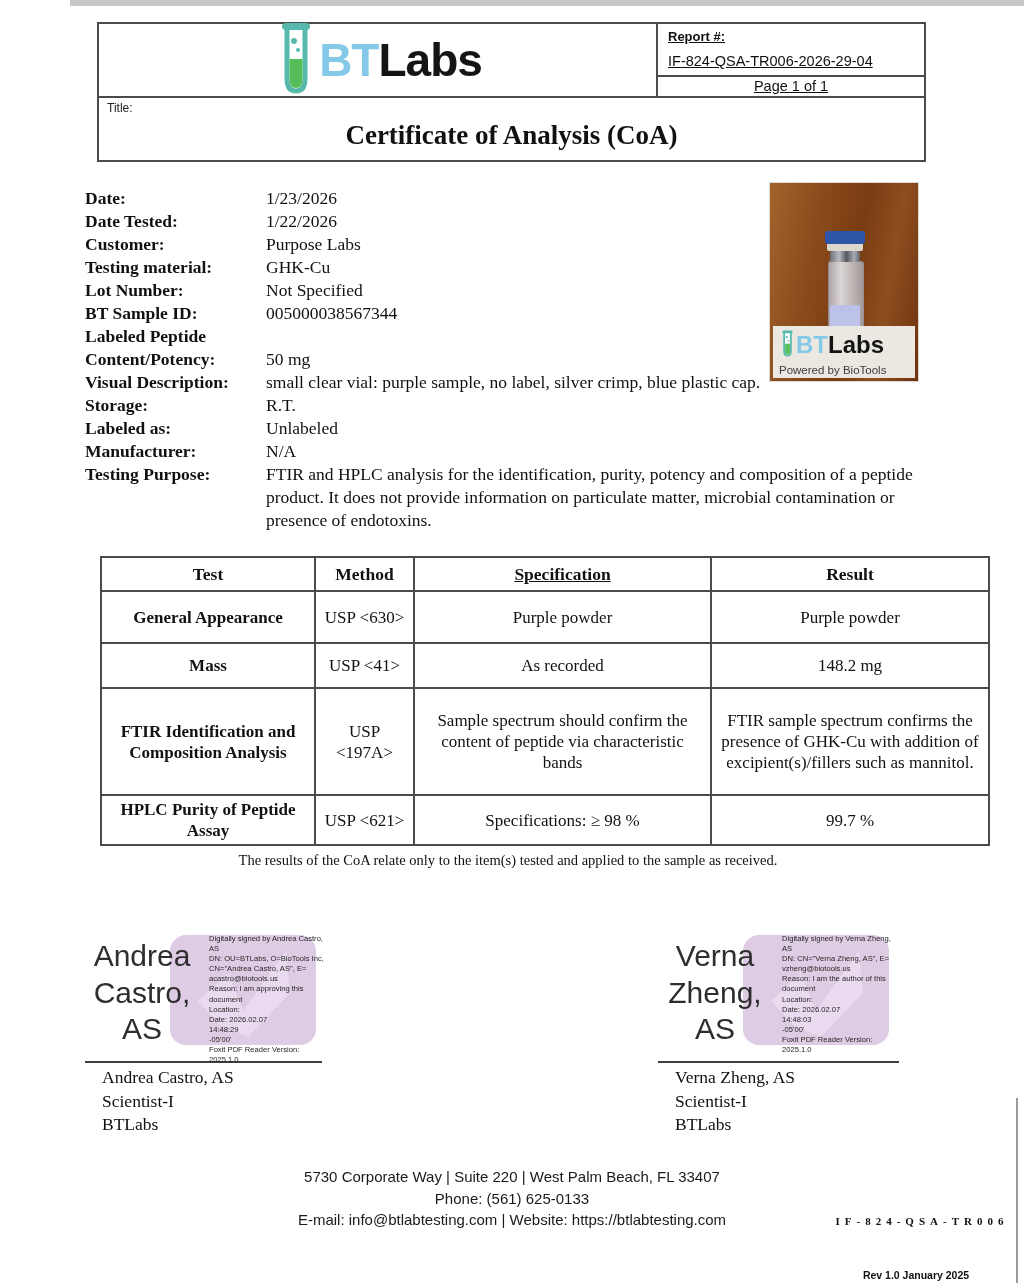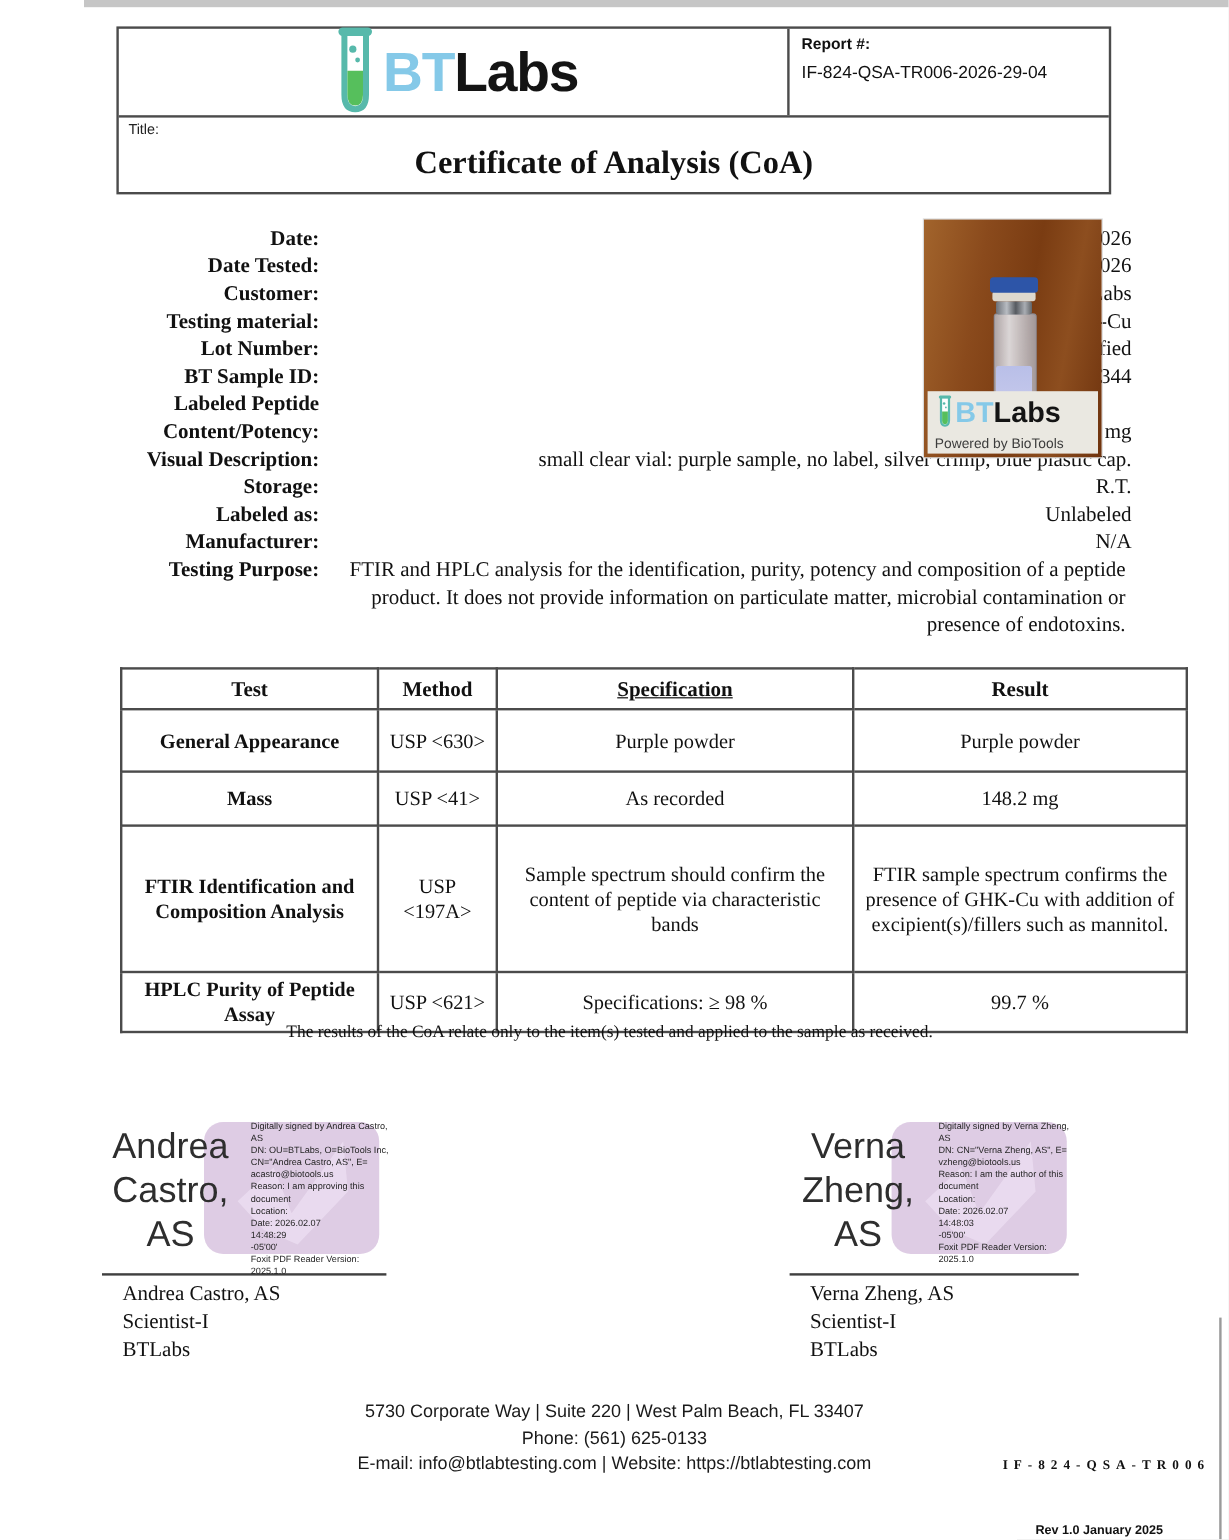--- a/index.html
+++ b/index.html
@@ -13,31 +13,31 @@
   .scan-right { position:absolute; right:6px; top:1098px; width:2px; height:185px; background:#9a9a9a; }
 
   
   .header-box { position:absolute; left:97px; top:22px; width:825px; border:2px solid #4b4b4b; }
   .header-top { display:flex; border-bottom:2px solid #4b4b4b; height:72px; }
   .logo-cell { flex:1; display:flex; align-items:center; justify-content:center; }
   .logo { display:flex; align-items:center; }
   .logo-text { font-family:"Liberation Sans", sans-serif; font-weight:bold; font-size:46px; letter-spacing:-1px; line-height:1; }
   .logo-bt { color:#85c9e8; }
   .logo-labs { color:#141414; }
-  .report-cell { width:266px; border-left:2px solid #4b4b4b; display:flex; flex-direction:column; font-family:"Liberation Sans", sans-serif; }
+  .report-cell { width:266px; border-left:2px solid #4b4b4b; display:flex; flex-direction:column; font-family:"Liberation Sans", sans-serif;text-decoration:underline; }
   .report-info { flex:1; padding:5px 10px 0 10px; }
   .report-label { font-weight:bold; font-size:13px; }
   .report-number { font-size:14.5px; margin-top:9px; letter-spacing:0; }
   .page-row { border-top:2px solid #4b4b4b; text-align:center; font-size:14.5px; padding:1px 0 2px 0; }
   .title-row { position:relative; height:62px; }
   .title-label { position:absolute; left:8px; top:3px; font-family:"Liberation Sans", sans-serif; font-size:12px; color:#222; }
   .doc-title { text-align:center; padding-top:22px; font-size:27px; font-weight:bold; }
 
   
-  .info-block { position:absolute; left:85px; top:187px; width:858px; font-size:17.5px;text-align:right; }
+  .info-block { position:absolute; left:85px; top:187px; width:858px; font-size:17.5px; }
   .info-row { display:flex; line-height:23px; }
   .info-label { width:181px; font-weight:bold; flex-shrink:0; }
   .info-value { flex:1; }
   .row-lpcp .info-value { align-self:flex-end; }
 
   
   .photo { position:absolute; left:770px; top:183px; width:148px; height:198px;
     background:linear-gradient(100deg,#a2642c 0%, #8a4a1c 30%, #7a3c12 55%, #8d4e1f 75%, #6e330e 100%);
     box-shadow:0 0 0 1px #d9d9d9; }
   .vial { position:absolute; left:58px; top:48px; width:34px; height:108px; }
@@ -57,21 +57,21 @@
   .photo-caption { font-family:"Liberation Sans", sans-serif; font-size:11.5px; color:#3c3c3c; margin-top:2px; }
 
   
   .results-table { position:absolute; left:100px; top:556px; width:816px; border-collapse:collapse; table-layout:fixed; }
   .results-table th, .results-table td {
     border:2px solid #4b4b4b; text-align:center; vertical-align:middle;
     font-size:17px; line-height:21px; padding:3px 8px; }
   .results-table th { font-size:17.5px; }
   .col-test { width:196px; } .col-method { width:81px; } .col-spec { width:279px;text-decoration:underline; } .col-result { width:260px; }
   .cell-test { font-weight:bold; }
-  tr.r-head { height:34px; } tr.r1 { height:52px; } tr.r2 { height:45px; } tr.r3 { height:122px; } tr.r4 { height:47px; }
+  tr.r-head { height:34px; } tr.r1 { height:52px; } tr.r2 { height:45px; } tr.r3 { height:107px; } tr.r4 { height:47px; }
   .footnote { position:absolute; left:100px; top:852px; width:816px; text-align:center; font-size:14.5px; }
 
   
   .sig-stamp { position:absolute; top:930px; width:325px; }
   .sig-stamp.left { left:83px; } .sig-stamp.right { left:656px; }
   .watermark { position:absolute; left:85px; top:3px; z-index:0; }
   .stamp-flex { position:relative; display:flex; z-index:1; }
   .stamp-name { width:118px; padding-top:8px; font-family:"Liberation Sans", sans-serif;
     font-size:30px; line-height:1.22; color:#2e2e2e; text-align:center; }
   .stamp-details { width:128px; margin-left:8px; font-family:"Liberation Sans", sans-serif;
@@ -110,20 +110,21 @@
             </svg>
           </span>
           <span class="logo-text"><span class="logo-bt">BT</span><span class="logo-labs">Labs</span></span>
         </div>
       </div>
       <div class="report-cell">
         <div class="report-info">
           <div class="report-label">Report #:</div>
           <div class="report-number">IF-824-QSA-TR006-2026-29-04</div>
         </div>
+        <div class="page-row">Page 1 of 1</div>
       </div>
     </div>
     <div class="title-row">
       <div class="title-label">Title:</div>
       <div class="doc-title">Certificate of Analysis (CoA)</div>
     </div>
   </div>
 
   <div class="info-block">
     <div class="info-row">

